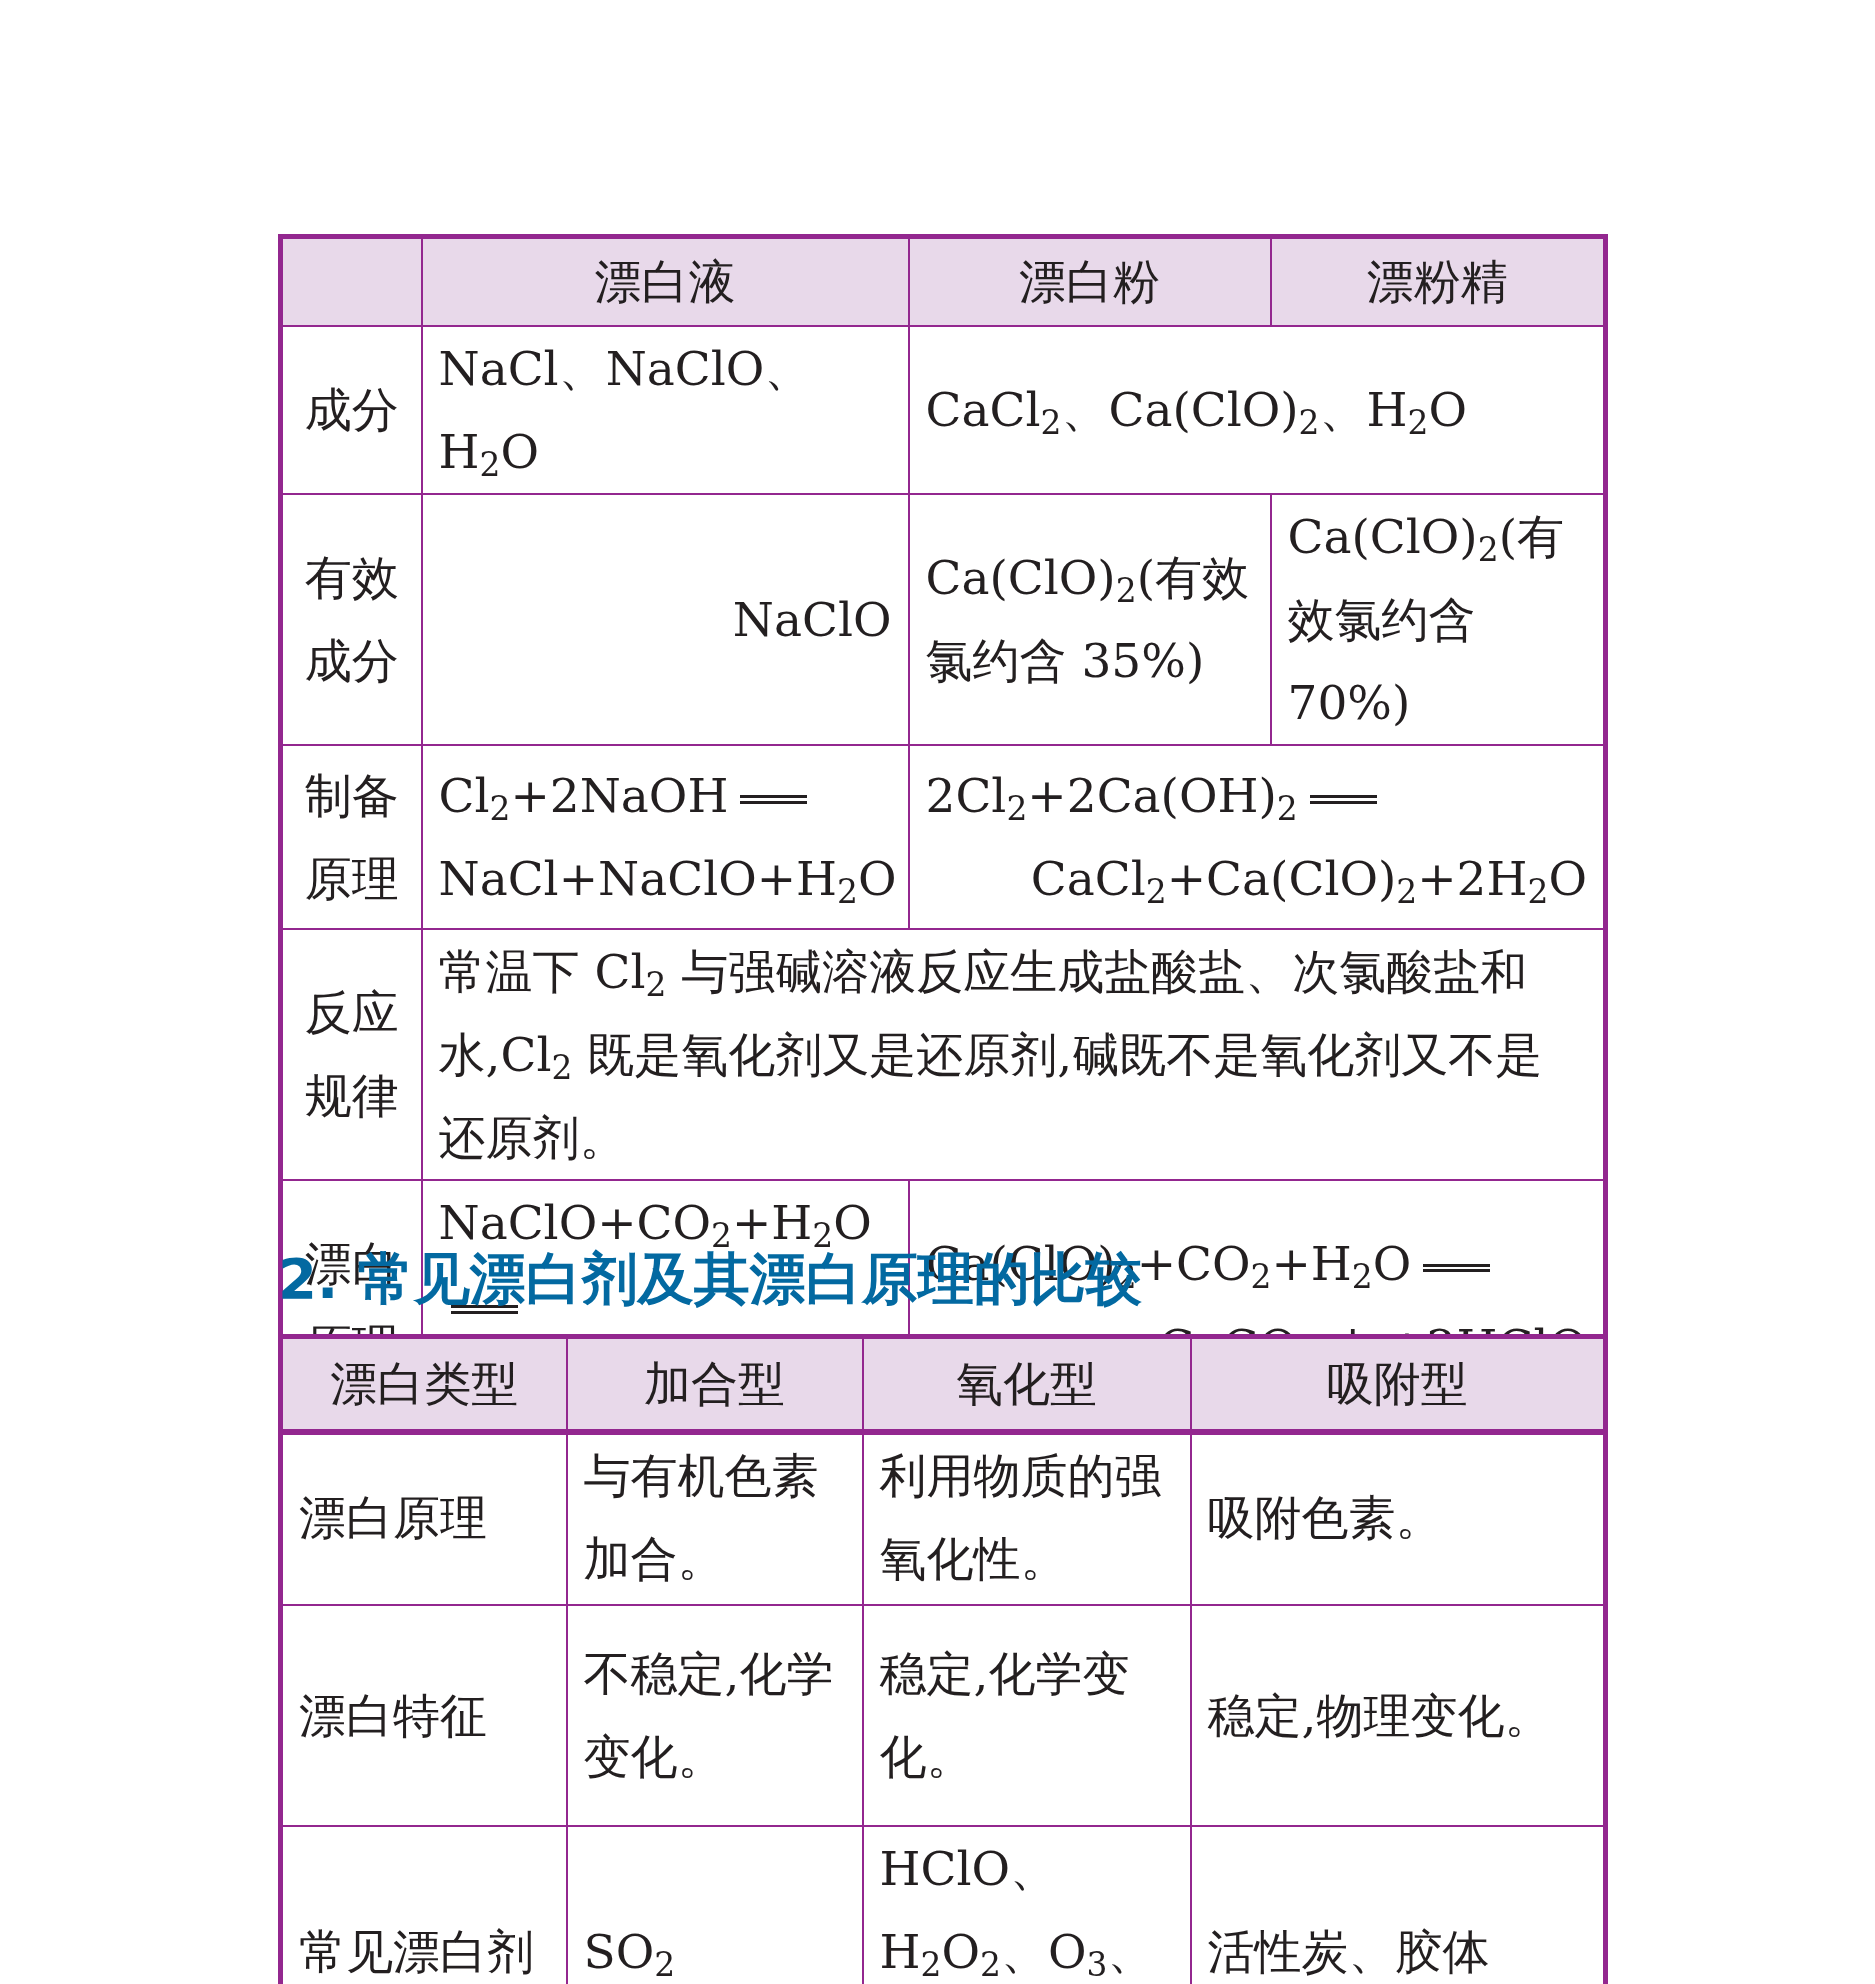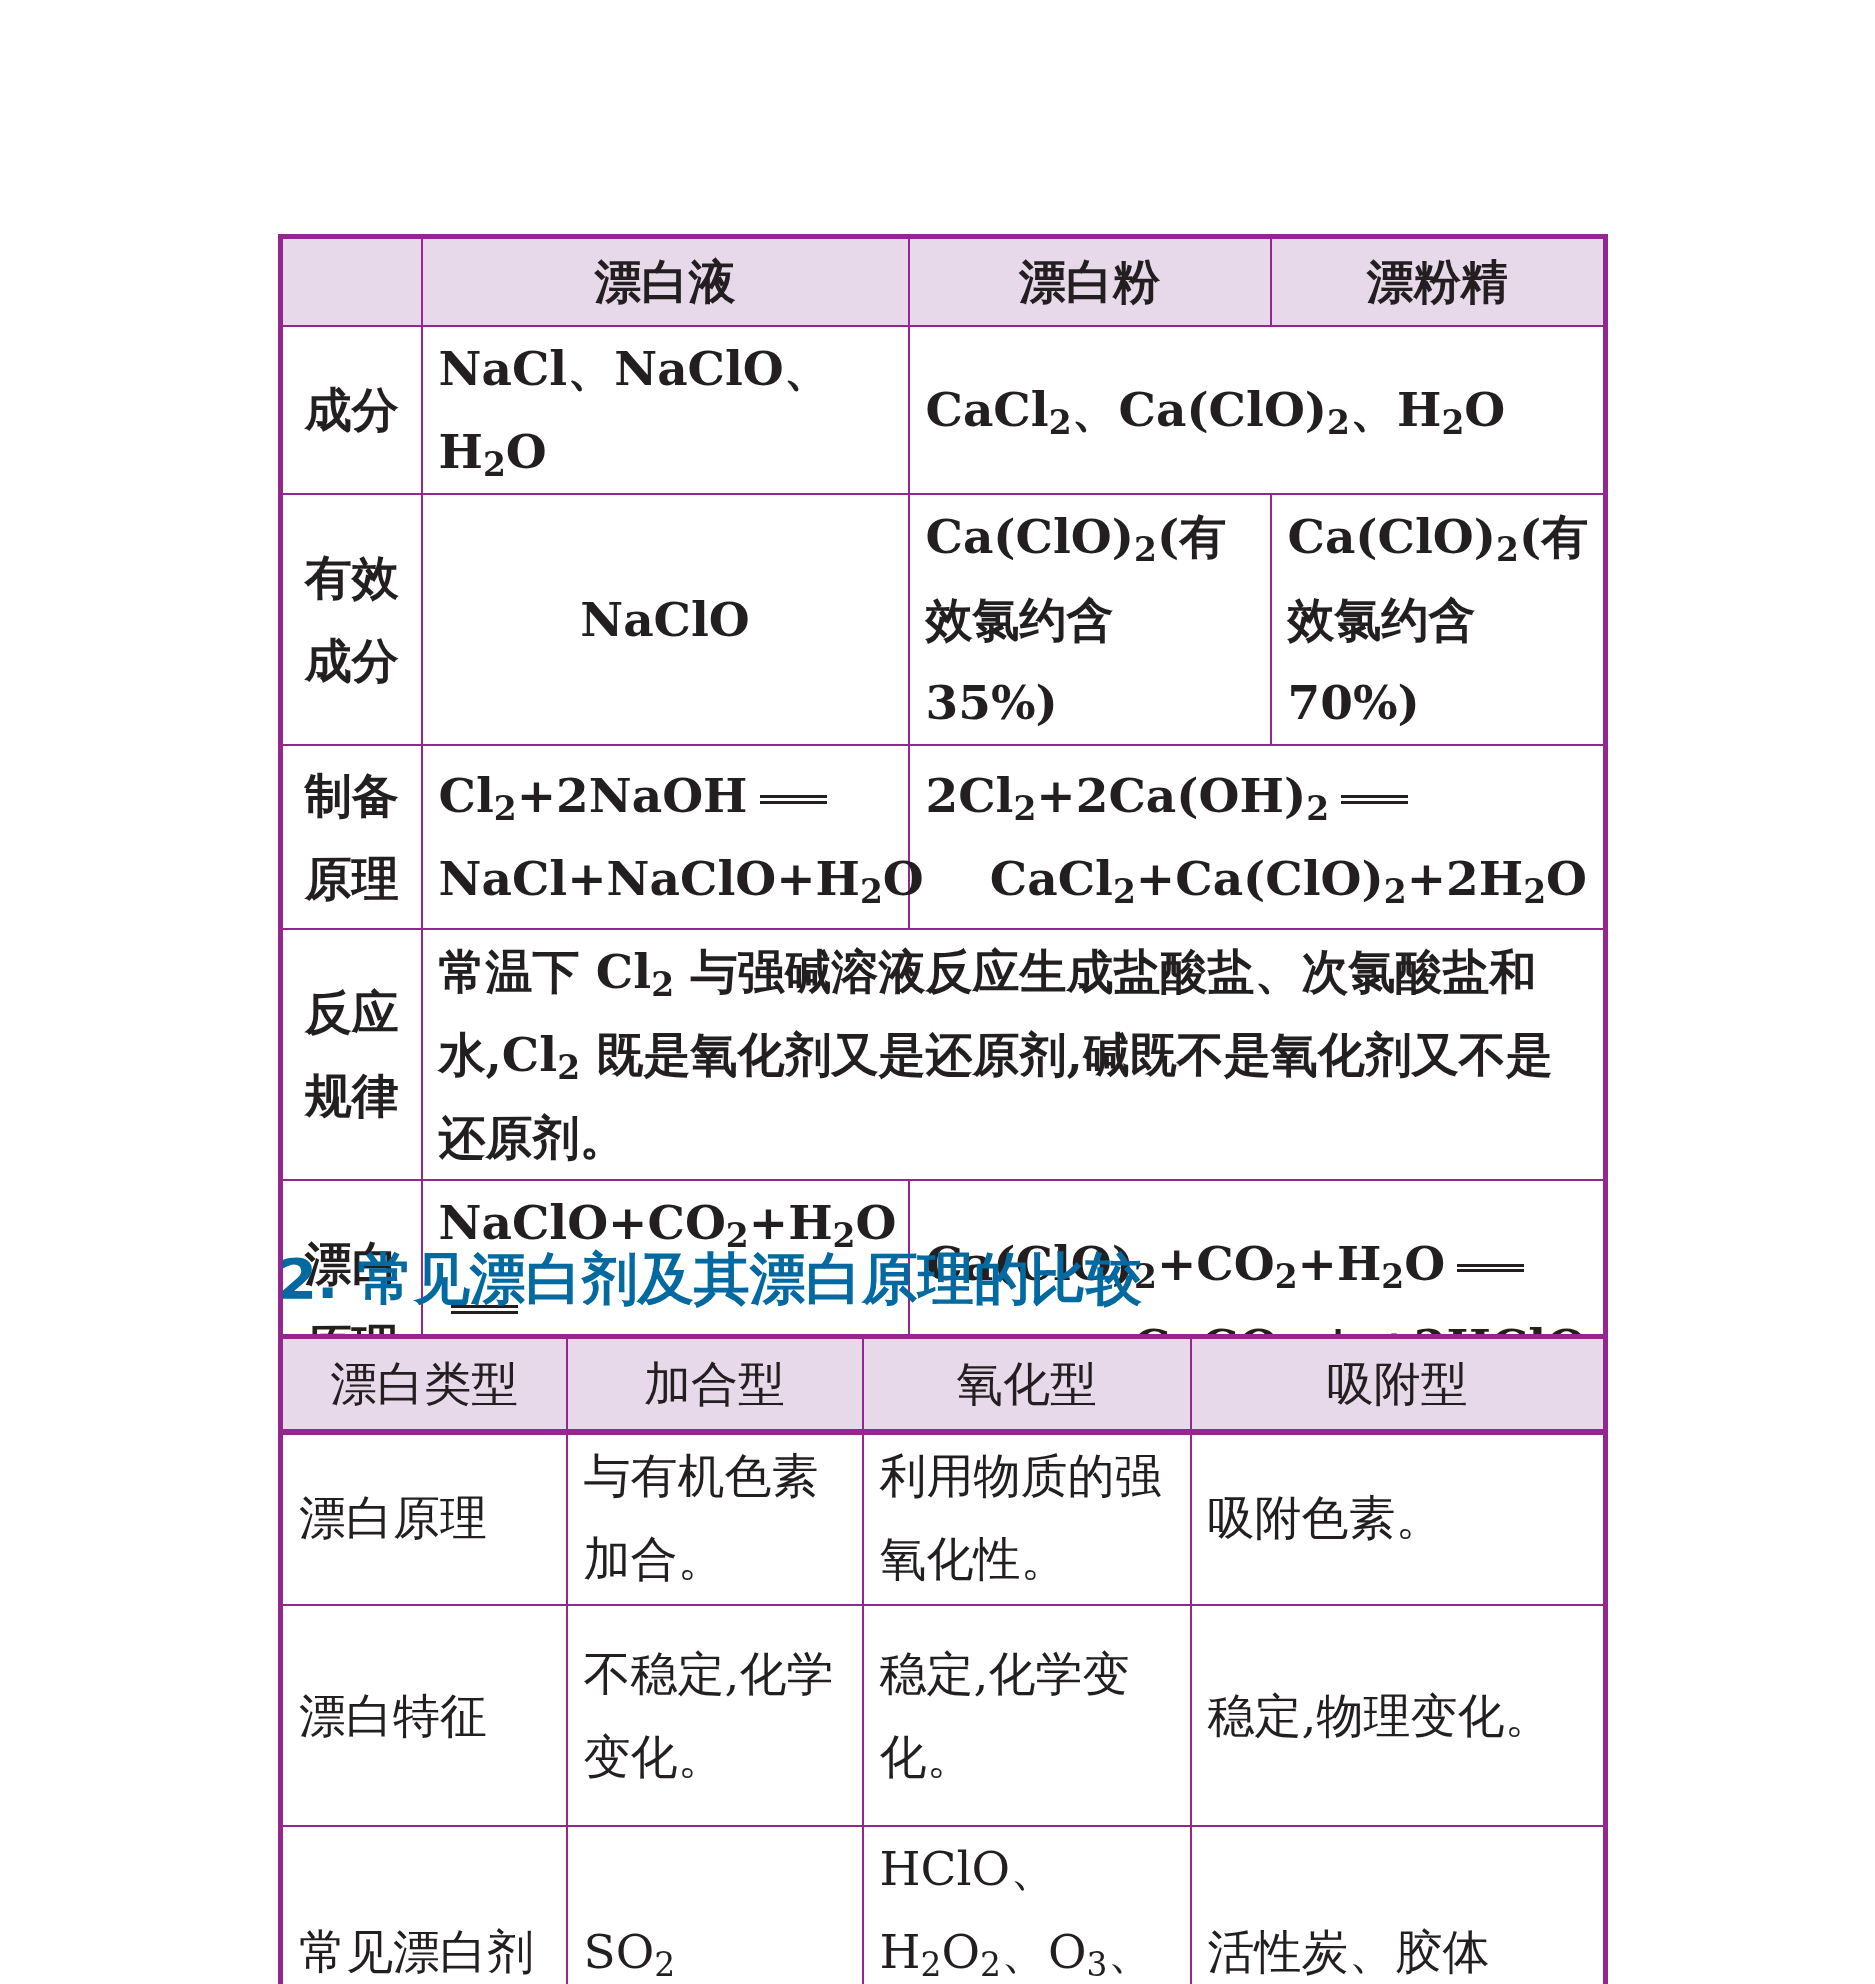--- a/index.html
+++ b/index.html
@@ -5,34 +5,34 @@
   html, body { margin: 0; padding: 0; background: #ffffff; }
   body { width: 1875px; height: 2776px; position: relative; overflow: hidden;
          font-family: "DejaVu Serif", "Liberation Serif", serif; color: #231f20; }
   .abs { position: absolute; }
   table.grid { position: absolute; border-collapse: collapse; table-layout: fixed;
                border: 5.6px solid #93278f; }
   table.grid td { border: 2.8px solid #93278f; padding: 0 16px; vertical-align: middle;
                   font-size: 47px; line-height: 83px; color: #231f20; }
   table.grid tr.head td { background: #e8d9ea; text-align: center; }
   td.rowhead { text-align: center; padding: 8px 8px !important; }
-  td.center { text-align: center; }
+  td.center { text-align: right; }
   .eq { display: block; }
   .eq-r { display: block; text-align: right; }
   .sub { font-size: 70%; vertical-align: -0.25em; line-height: 0; }
   .yields { display: inline-block; width: 67px; height: 8.7px; border-top: 3.2px solid #231f20;
             border-bottom: 3.2px solid #231f20; box-sizing: border-box; vertical-align: middle;
             margin-left: 12px; }
   .h2 { font-family: "DejaVu Sans", "Liberation Sans", sans-serif; font-weight: bold;
         color: #0369a1; font-size: 56px; }
 </style>
 </head>
 <body>
 
-<table class="grid" style="left:278px; top:234px; width:1325px;font-weight:bold;">
+<table class="grid" style="left:278px; top:234px; width:1325px;">
   <colgroup>
     <col style="width:141px">
       <col style="width:487px">
       <col style="width:362px">
       <col style="width:335px">
   </colgroup>
   <tbody>
       <tr class="head" style="height:89px">
     <td></td>
     <td>漂白液</td>

